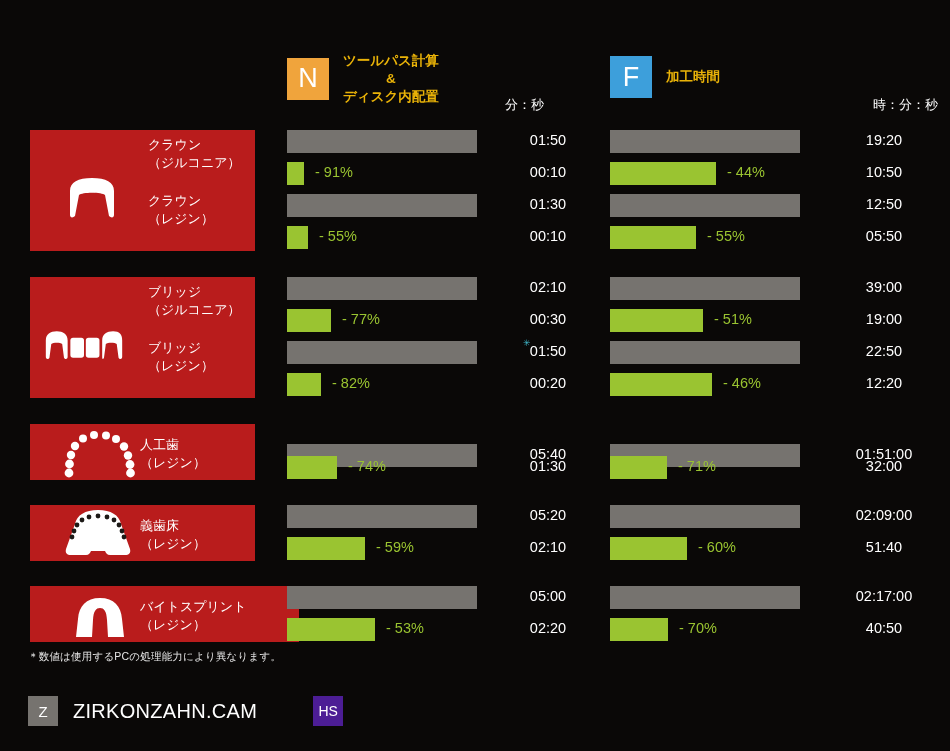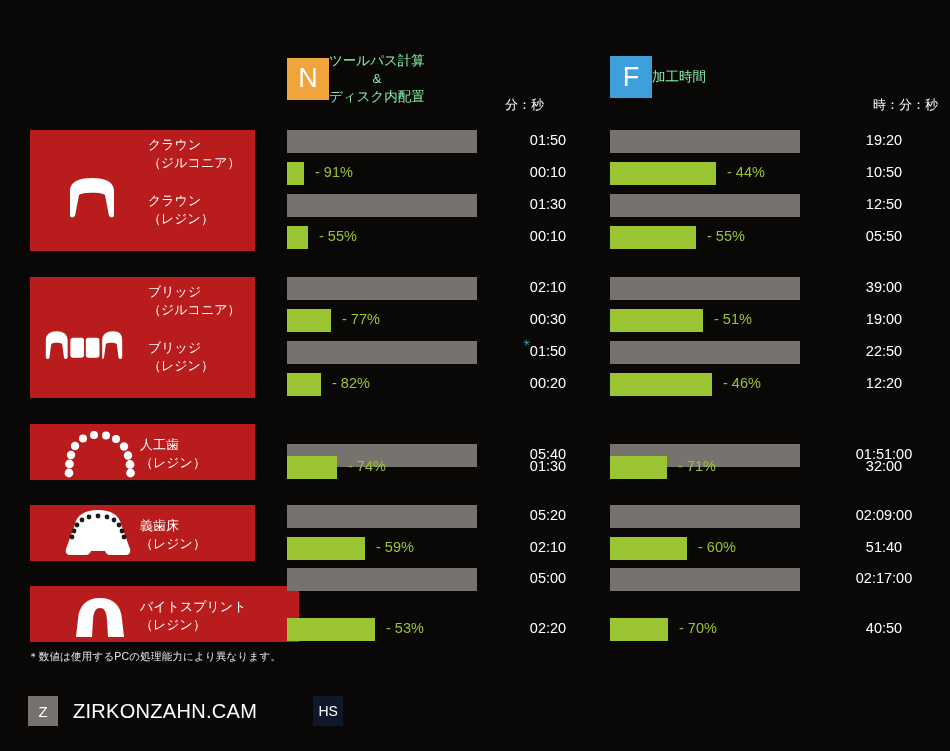--- a/index.html
+++ b/index.html
@@ -16,22 +16,23 @@
   .header{position:absolute;left:0;top:0;width:950px;height:120px;}
   .hdr-block{position:absolute;display:flex;align-items:center;}
   .hdr-badge{
     width:42px;height:42px;
     display:flex;align-items:center;justify-content:center;
     font-size:27px;font-weight:400;color:#ffffff;line-height:1;
   }
   .badge-n{background:#f0a43c;}
   .badge-f{background:#3d9fdb;}
   .hdr-label{
-    font-size:13.5px;color:#86efac;line-height:1.32;
+    margin-left:14px;font-size:13.5px;color:#eab308;line-height:1.32;
     white-space:pre-line;
+    font-weight:bold;
   }
   .hdr-label.center{text-align:center;}
 
   .unit{
     position:absolute;font-size:13px;color:#ffffff;
   }
 
   .thumb-card{
     position:absolute;left:30px;
     background:#b91c1c;
@@ -76,21 +77,21 @@
   }
 
   
   .legend{position:absolute;left:28px;top:696px;display:flex;align-items:center;}
   .legend-item{display:flex;align-items:center;margin-right:56px;}
   .legend-badge{
     width:30px;height:30px;display:flex;align-items:center;justify-content:center;
     font-size:15px;color:#ffffff;line-height:1;
   }
   .legend-badge.z{background:#76736f;}
-  .legend-badge.hs{background:#0f172a;font-size:14px;}
+  .legend-badge.hs{background:#4c1d95;font-size:14px;}
   .legend-text{margin-left:15px;font-size:20px;color:#ffffff;letter-spacing:.3px;}
 </style>
 </head>
 <body>
 
 <div class="header">
 
   <div class="hdr-block" style="left:287px;top:52px;">
     <div class="hdr-badge badge-n">N</div>
     <div class="hdr-label center">ツールパス計算
@@ -264,21 +265,21 @@
     </div>
     <div class="thumb-card" style="top: 586px; width: 269px; height: 56px;">
       <div class="thumb-icon" style="top: 8px; left: 30px; width: 80px; height: 48px;">
         <svg width="68" height="42" viewBox="0 0 68 42">
           <path fill="#fff" d="M34 1 C48 1 55 9 56 22 L58 40 L42 40 L41 23 C40.5 14 38 11 34 11 C30 11 27.5 14 27 23 L26 40 L10 40 L12 22 C13 9 20 1 34 1 Z"></path>
         </svg>
       </div>
       <div class="thumb-text" style="top: 12px; left: 110px;">バイトスプリント
 （レジン）</div>
     </div>
-    <div class="bar-row" style="top: 568px;">
+    <div class="bar-row" style="top: 586px;">
       <div class="bar gray" style="left: 287px; width: 190px;"></div>
       <div class="time left-col">05:00</div>
       <div class="bar gray" style="left: 610px; width: 190px;"></div>
       <div class="time right-col">02:17:00</div>
     </div>
     <div class="bar-row" style="top: 618px;">
       <div class="bar green" style="left: 287px; width: 88px;"></div>
       <div class="pct" style="left: 386px;">- 53%</div>
       <div class="time left-col">02:20</div>
       <div class="bar green" style="left: 610px; width: 58px;"></div>

